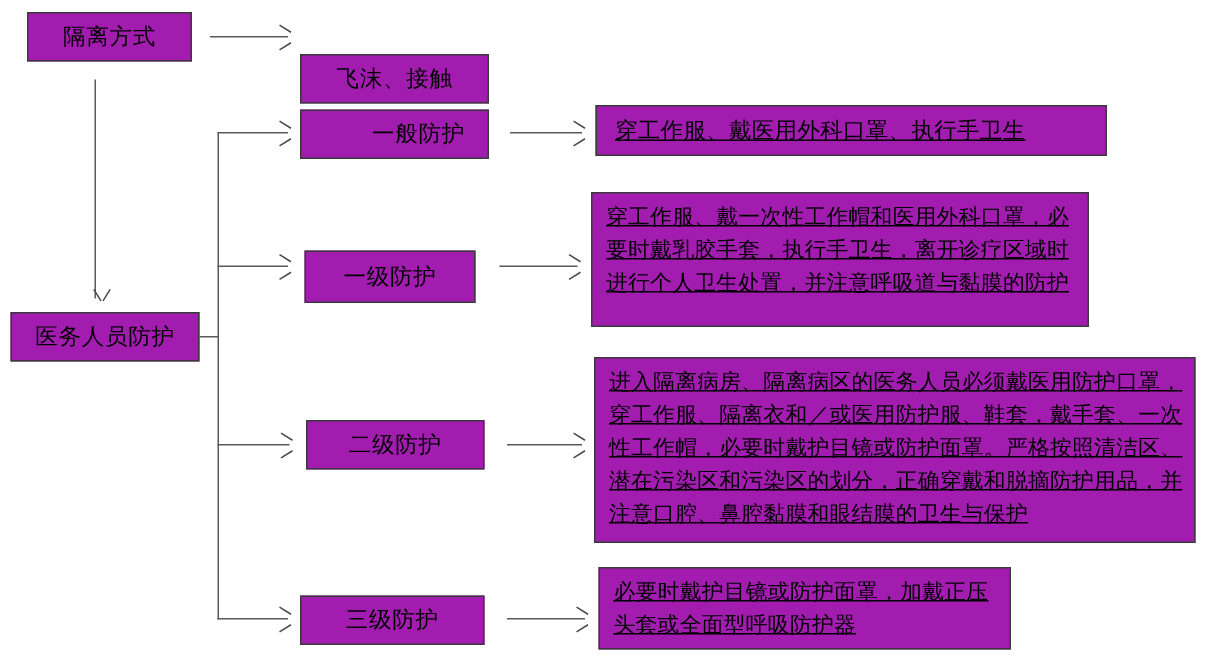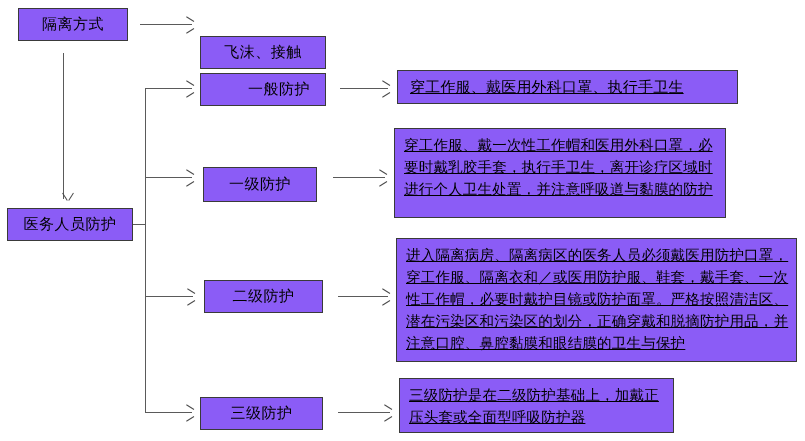--- a/index.html
+++ b/index.html
@@ -18,21 +18,21 @@
     position: relative;
     width: 805px;
     height: 441px;
     background: #ffffff;
   }
   
   .node {
     position: absolute;
     box-sizing: border-box;
     border: 1px solid #3a3a3a;
-    background: #8b5cf6;
+    background: #a21caf;
     color: #000000;
     display: flex;
     align-items: center;
     justify-content: center;
     font-size: 15px;
     line-height: 1.45;
     letter-spacing: 0.5px;
     white-space: nowrap;
   }
   .node.para {
@@ -130,15 +130,15 @@
   <div class="node" id="node-level2">二级防护</div>
   <div class="line-h" style="left:338px; top:296px; width:50px;"></div>
   <div class="arrow-head right" style="left:381px; top:291px;"></div>
   <div class="node para" id="text-level2">进入隔离病房、隔离病区的医务人员必须戴医用防护口罩， 穿工作服、隔离衣和／或医用防护服、鞋套，戴手套、一次性工作帽，必要时戴护目镜或防护面罩。严格按照清洁区、潜在污染区和污染区的划分，正确穿戴和脱摘防护用品，并注意口腔、鼻腔黏膜和眼结膜的卫生与保护</div>
 
   <div class="line-h" style="left:145px; top:412px; width:47px;"></div>
   <div class="arrow-head right" style="left:185px; top:407px;"></div>
   <div class="node" id="node-level3">三级防护</div>
   <div class="line-h" style="left:338px; top:412px; width:52px;"></div>
   <div class="arrow-head right" style="left:383px; top:407px;"></div>
-  <div class="node para" id="text-level3">三级防护是在二级防护基础上，加戴正压头套或全面型呼吸防护器</div>
+  <div class="node para" id="text-level3">必要时戴护目镜或防护面罩，加戴正压头套或全面型呼吸防护器</div>
 
 </div>
 
 </body></html>

